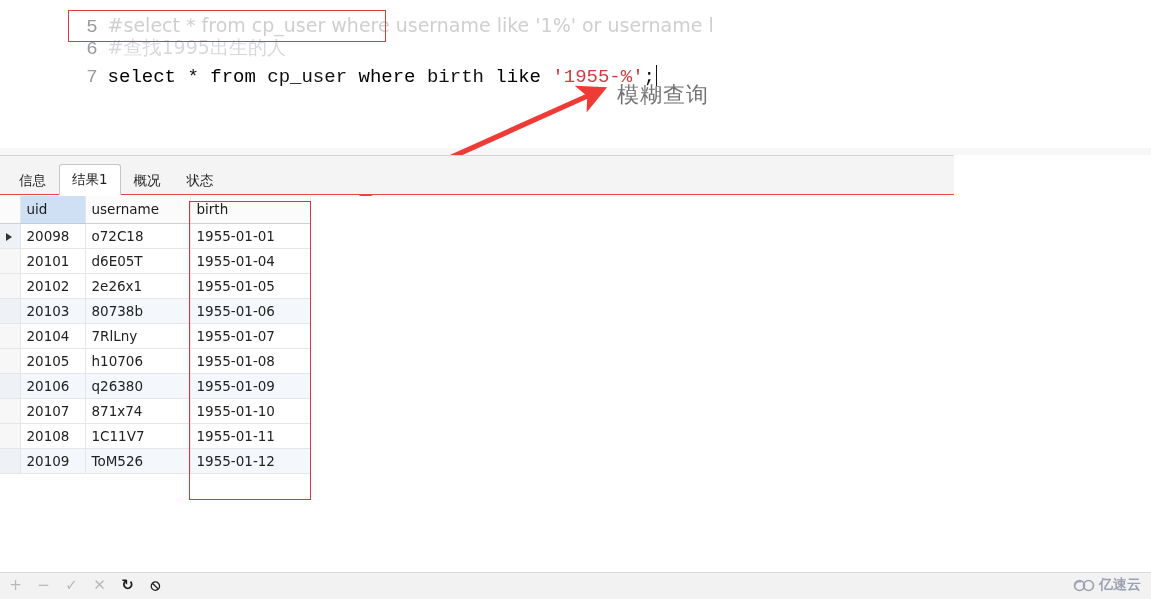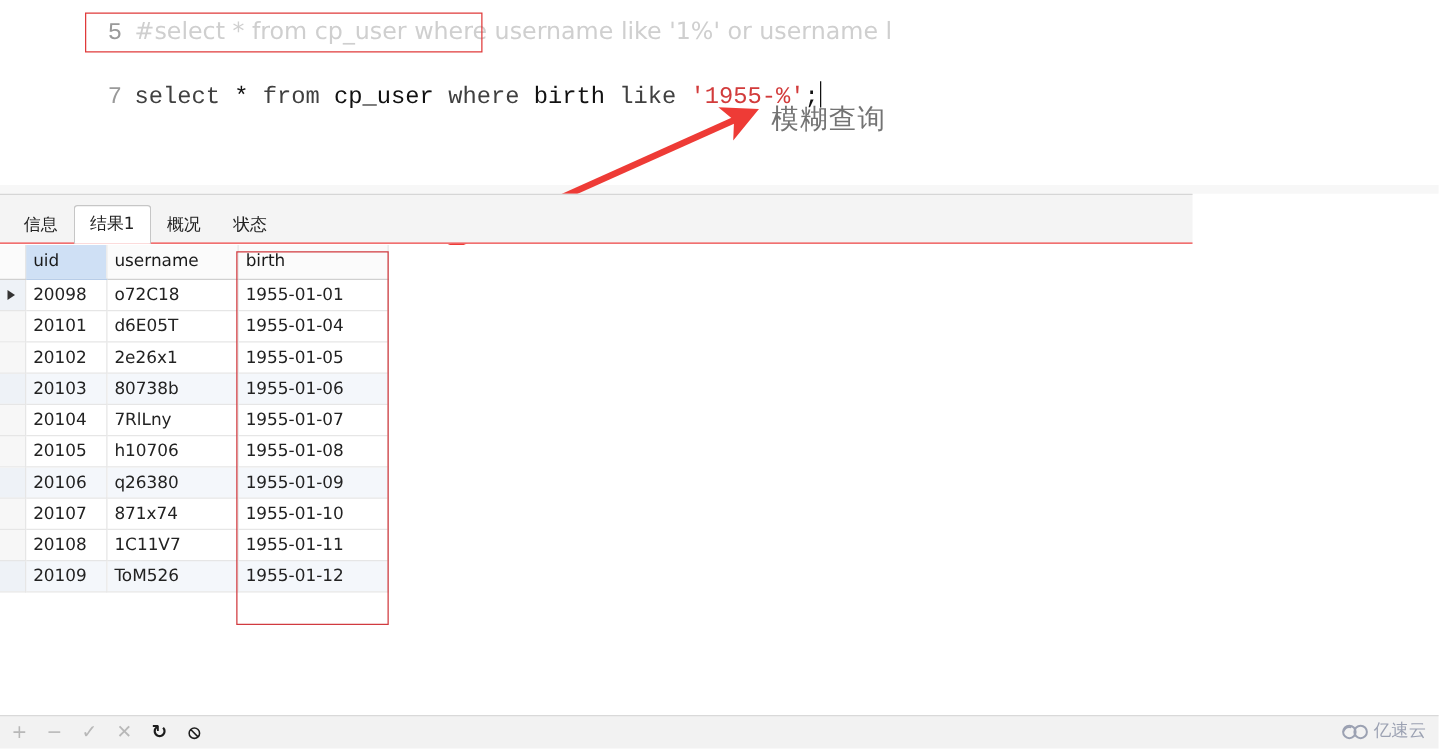--- a/index.html
+++ b/index.html
@@ -43,21 +43,21 @@
     font-size: 19px;
     padding-right: 10px;
     box-sizing: border-box;
   }
   .ln-5 { top: -14px; }
   .ln-6 { top: 8px; }
   .ln-7 { top: 38px; }
 
   .comment-faint { color: #d8d8d8; }
   .comment-faint2 { color: #cfcfcf; }
-  .kw { color: #404040; }
+  .kw { color: #000000; }
   .ident { color: #111111; }
   .str { color: #d23b3b; }
   .plain { color: #111111; }
 
   .cn { font-family: "DejaVu Sans", sans-serif; }
 
   .caret {
     display: inline-block;
     width: 1px;
     height: 21px;
@@ -248,20 +248,21 @@
 
   
   .watermark {
     position: absolute;
     right: 10px;
     top: 576px;
     display: flex;
     align-items: center;
     gap: 4px;
     opacity: 0.85;
+    font-weight: bold;
   }
   .wm-text {
     font-family: "DejaVu Sans", sans-serif;
     font-size: 14px;
     color: #8d94a8;
     letter-spacing: 0px;
   }
 
   
   .editor-bottom-shadow {
@@ -273,20 +274,23 @@
 </style>
 </head>
 <body>
 
 <div class="editor">
 
   <div class="code-line ln-5">
     <span class="gutter">5</span><span class="comment-faint2 cn">#select * from cp_user where username like '1%' or username l</span>
   </div>
 
+  <div class="code-line ln-6">
+    <span class="gutter">6</span><span class="comment-faint cn">#查找1995出生的人</span>
+  </div>
 
   <div class="code-line ln-7">
     <span class="gutter">7</span><span class="kw">select</span><span class="plain"> </span><span class="plain">*</span><span class="plain"> </span><span class="kw">from</span><span class="plain"> </span><span class="ident">cp_user</span><span class="plain"> </span><span class="kw">where</span><span class="plain"> </span><span class="ident">birth</span><span class="plain"> </span><span class="kw">like</span><span class="plain"> </span><span class="str">'1955-%'</span><span class="plain">;</span><span class="caret"></span>
   </div>
 
   <div class="box-comment"></div>
 </div>
 
 <div class="editor-bottom-shadow"></div>
 

